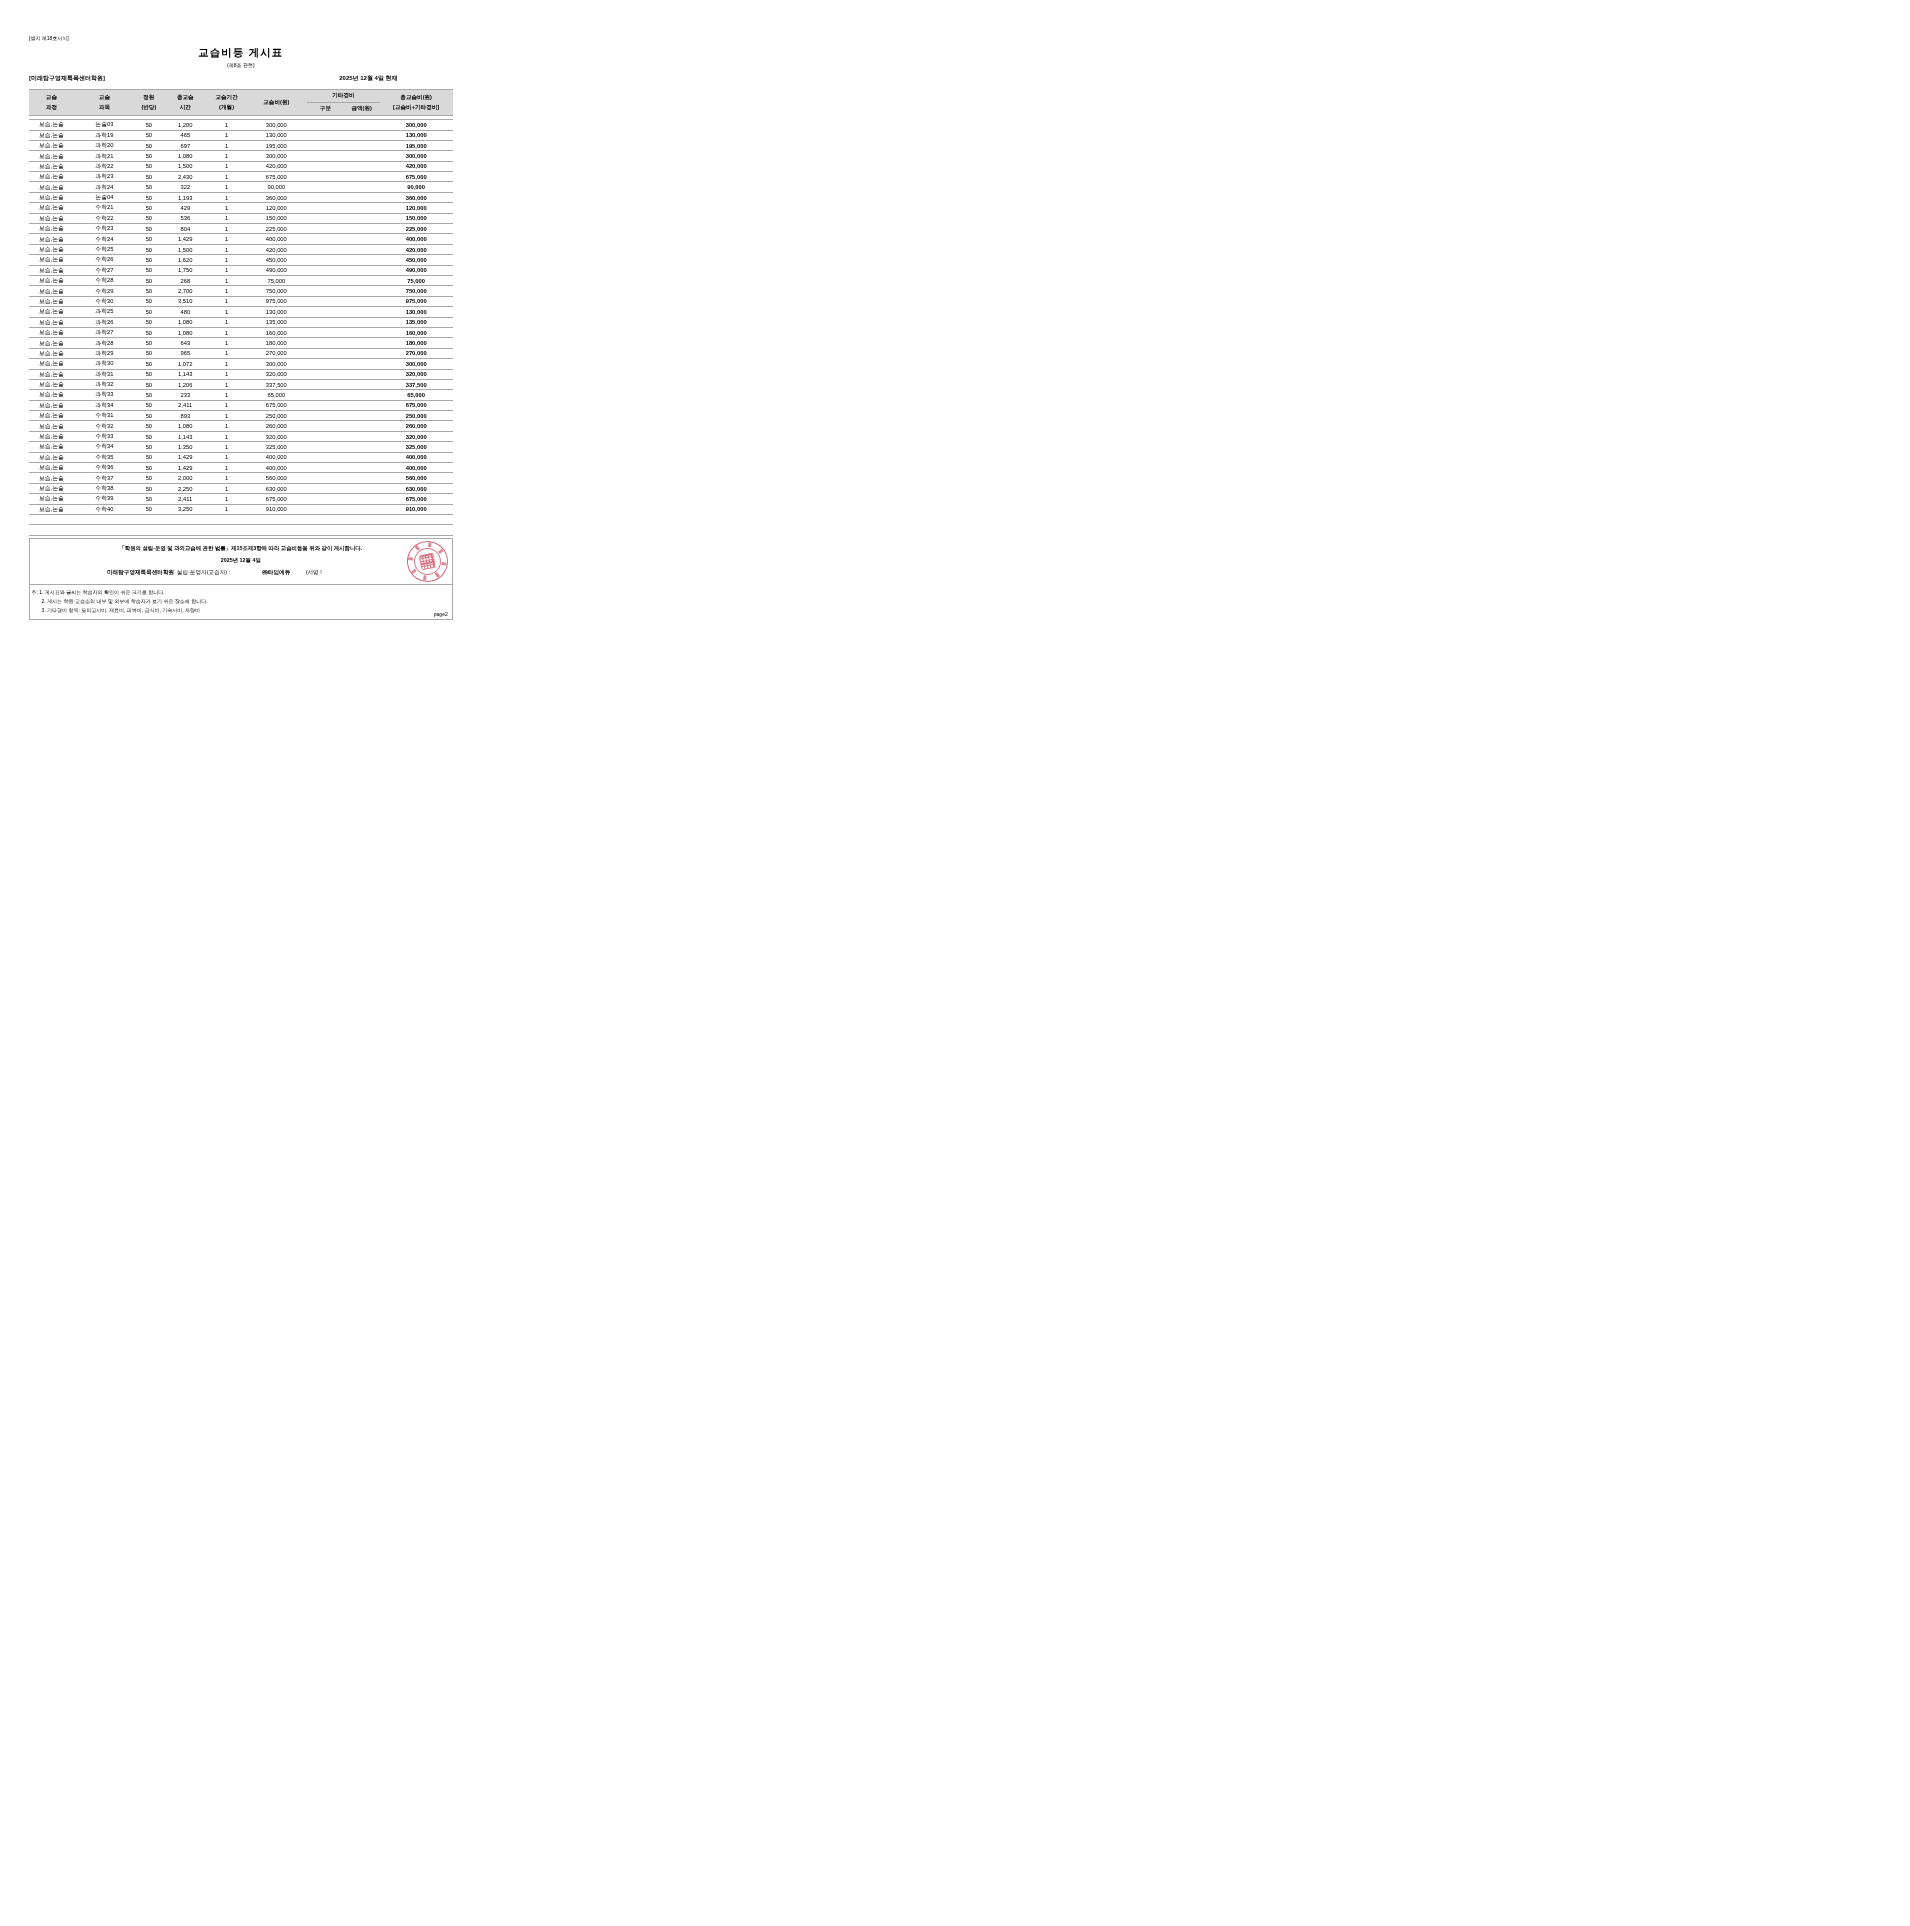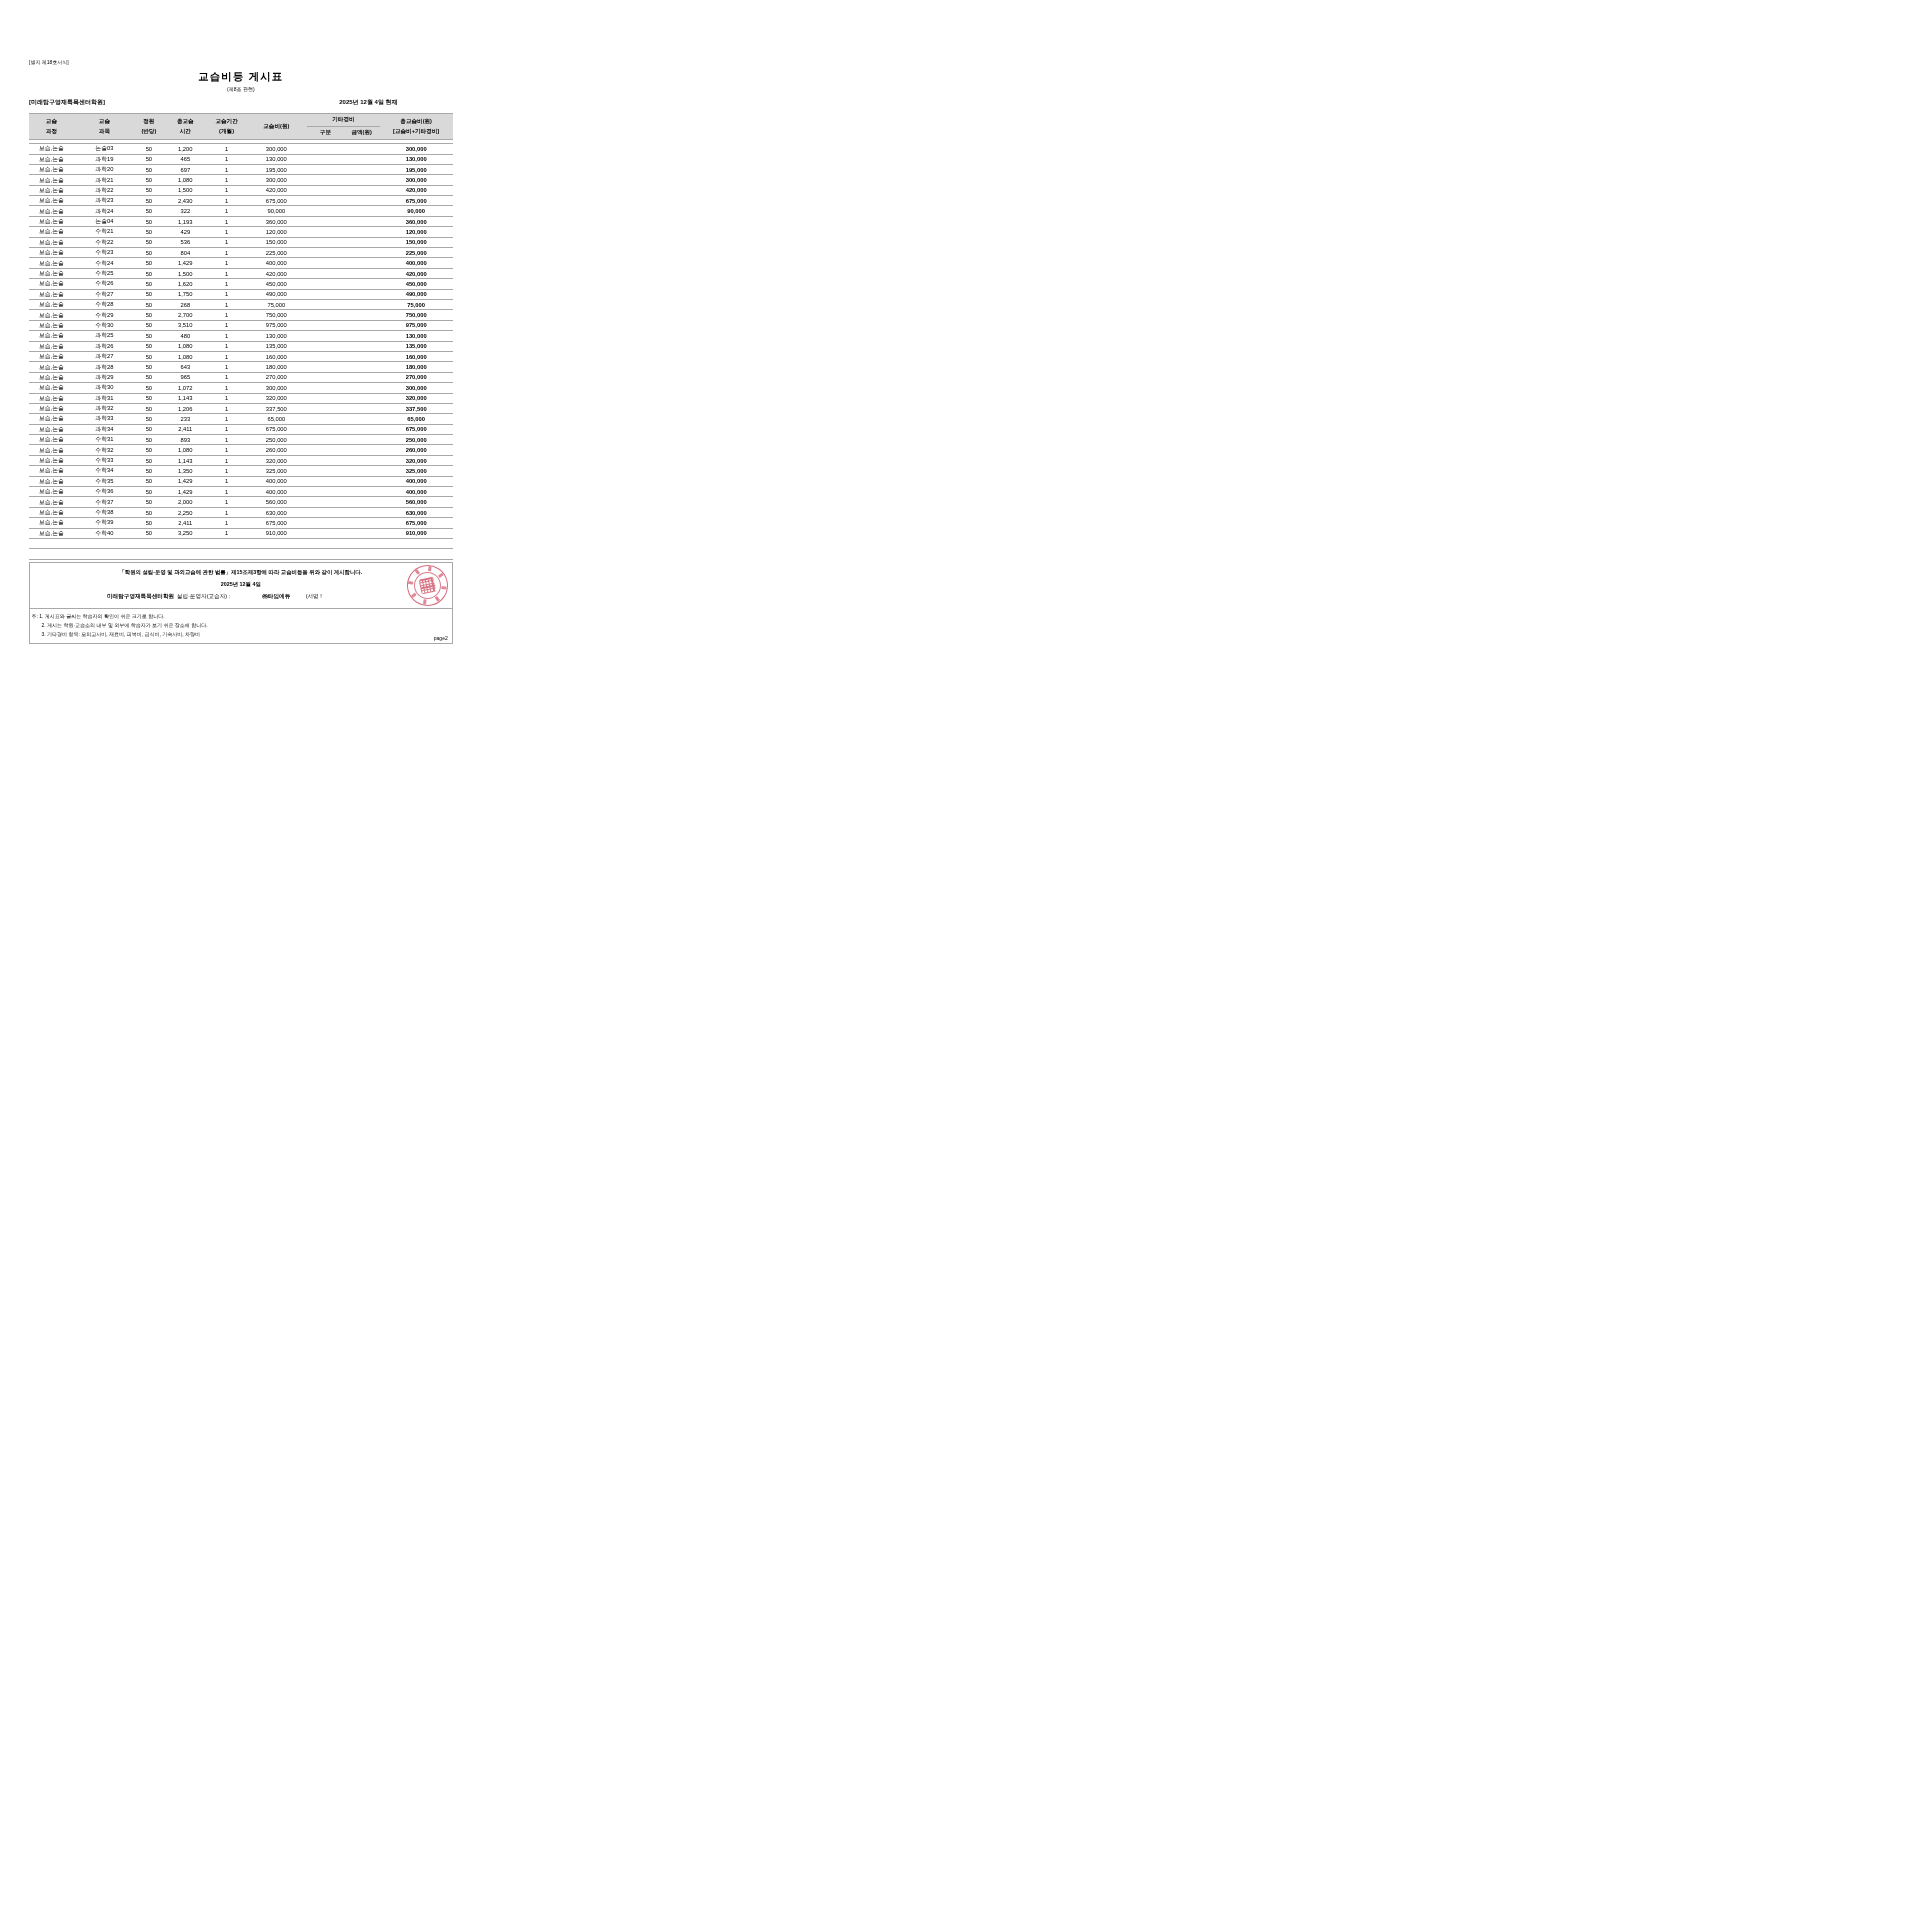--- a/index.html
+++ b/index.html
@@ -1,18 +1,18 @@
 <!DOCTYPE html>
 <html style="font-size:6.2px"><head>
 <meta charset="utf-8">
 <title>교습비등 게시표</title>
 <style>
   html,body{margin:0;padding:0;background:#ffffff;}
   body{width:478px;height:676px;font-family:"Liberation Sans","DejaVu Sans",sans-serif;color:#000;}
-  .page{position:relative;width:100%;height:100%;box-sizing:border-box;padding:35px 25.4px 0 29px;margin-top:24px;}
+  .page{position:relative;width:100%;height:100%;box-sizing:border-box;padding:35px 25.4px 0 29px;}
   .form-label{font-size:5px;}
   .title{margin-top:4.6px;text-align:center;font-size:10.4px;font-weight:bold;letter-spacing:1.2px;}
   .subtitle{margin-top:2.7px;text-align:center;font-size:5px;}
   .info-row{margin-top:5.4px;display:flex;justify-content:space-between;align-items:flex-end;font-weight:bold;font-size:6px;}
   .info-row .asof{margin-right:55px;}
 
   table.grid{width:100%;border-collapse:separate;border-spacing:0.8px 1.2px;background:#a9a9a9;table-layout:fixed;}
   col.c1{width:10.6%}col.c2{width:14.4%}col.c3{width:6.6%}col.c4{width:10.6%}
   col.c5{width:8.9%}col.c6{width:14.6%}col.c7{width:8.6%}col.c8{width:8.5%}col.c9{width:17.2%}
   .head-table{margin-top:6.2px;}

